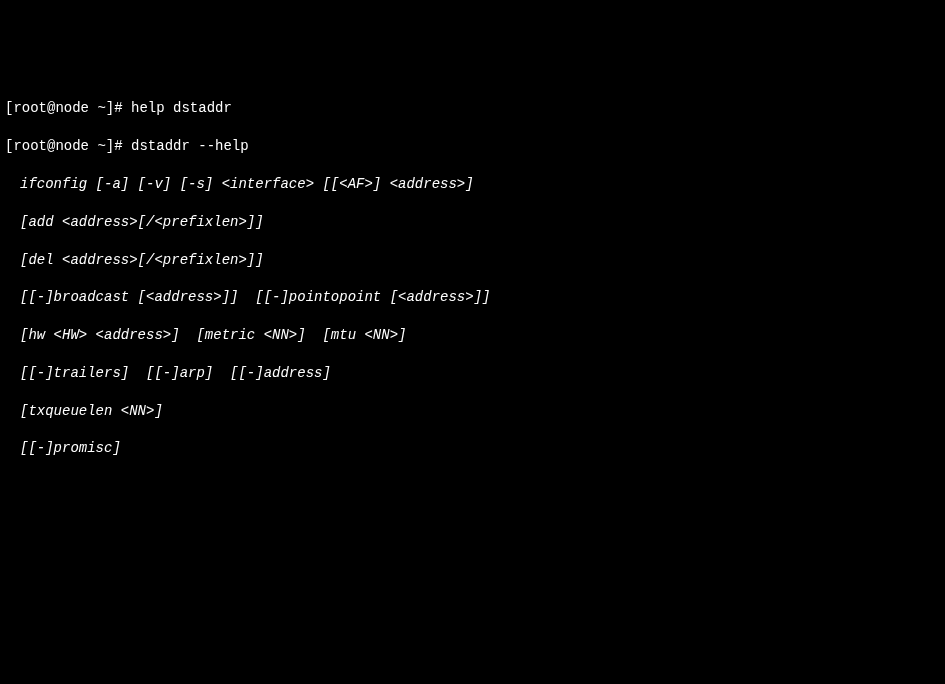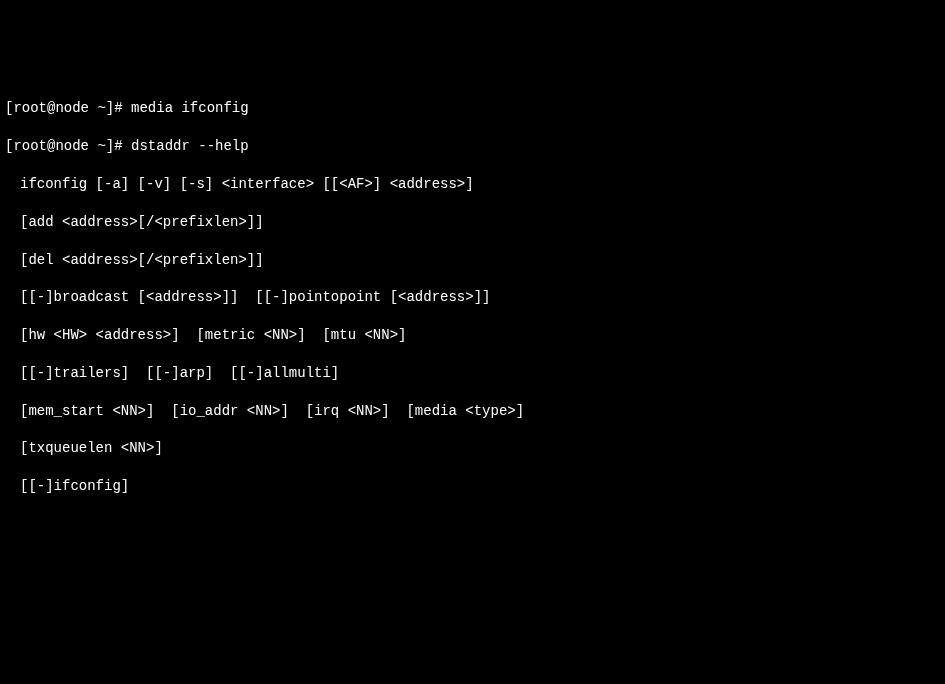--- a/index.html
+++ b/index.html
@@ -20,39 +20,39 @@
       white-space: pre;
     }
     .terminal {
       width: 100%;
     }
     .line {
       display: block;
     }
     .indent1 {
       padding-left: 15px;
+      font-style: italic;
     }
   </style>
 </head>
 <body>
 
 
 
 <div class="terminal">
-<span class="line"><span>[root@node ~]# </span><span>media ifconfig</span></span>
+<span class="line"><span>[root@node ~]# </span><span>help dstaddr</span></span>
 <span class="line"><span>[root@node ~]# </span><span>dstaddr --help</span></span>
 <span class="line indent1">ifconfig [-a] [-v] [-s] &lt;interface&gt; [[&lt;AF&gt;] &lt;address&gt;]</span>
 <span class="line indent1">[add &lt;address&gt;[/&lt;prefixlen&gt;]]</span>
 <span class="line indent1">[del &lt;address&gt;[/&lt;prefixlen&gt;]]</span>
 <span class="line indent1">[[-]broadcast [&lt;address&gt;]]  [[-]pointopoint [&lt;address&gt;]]</span>
 <span class="line indent1">[hw &lt;HW&gt; &lt;address&gt;]  [metric &lt;NN&gt;]  [mtu &lt;NN&gt;]</span>
-<span class="line indent1">[[-]trailers]  [[-]arp]  [[-]allmulti]</span>
-<span class="line indent1">[mem_start &lt;NN&gt;]  [io_addr &lt;NN&gt;]  [irq &lt;NN&gt;]  [media &lt;type&gt;]</span>
+<span class="line indent1">[[-]trailers]  [[-]arp]  [[-]address]</span>
 <span class="line indent1">[txqueuelen &lt;NN&gt;]</span>
-<span class="line indent1">[[-]ifconfig]</span>
+<span class="line indent1">[[-]promisc]</span>
 
 
 
 
 
 
 
 
 
 

